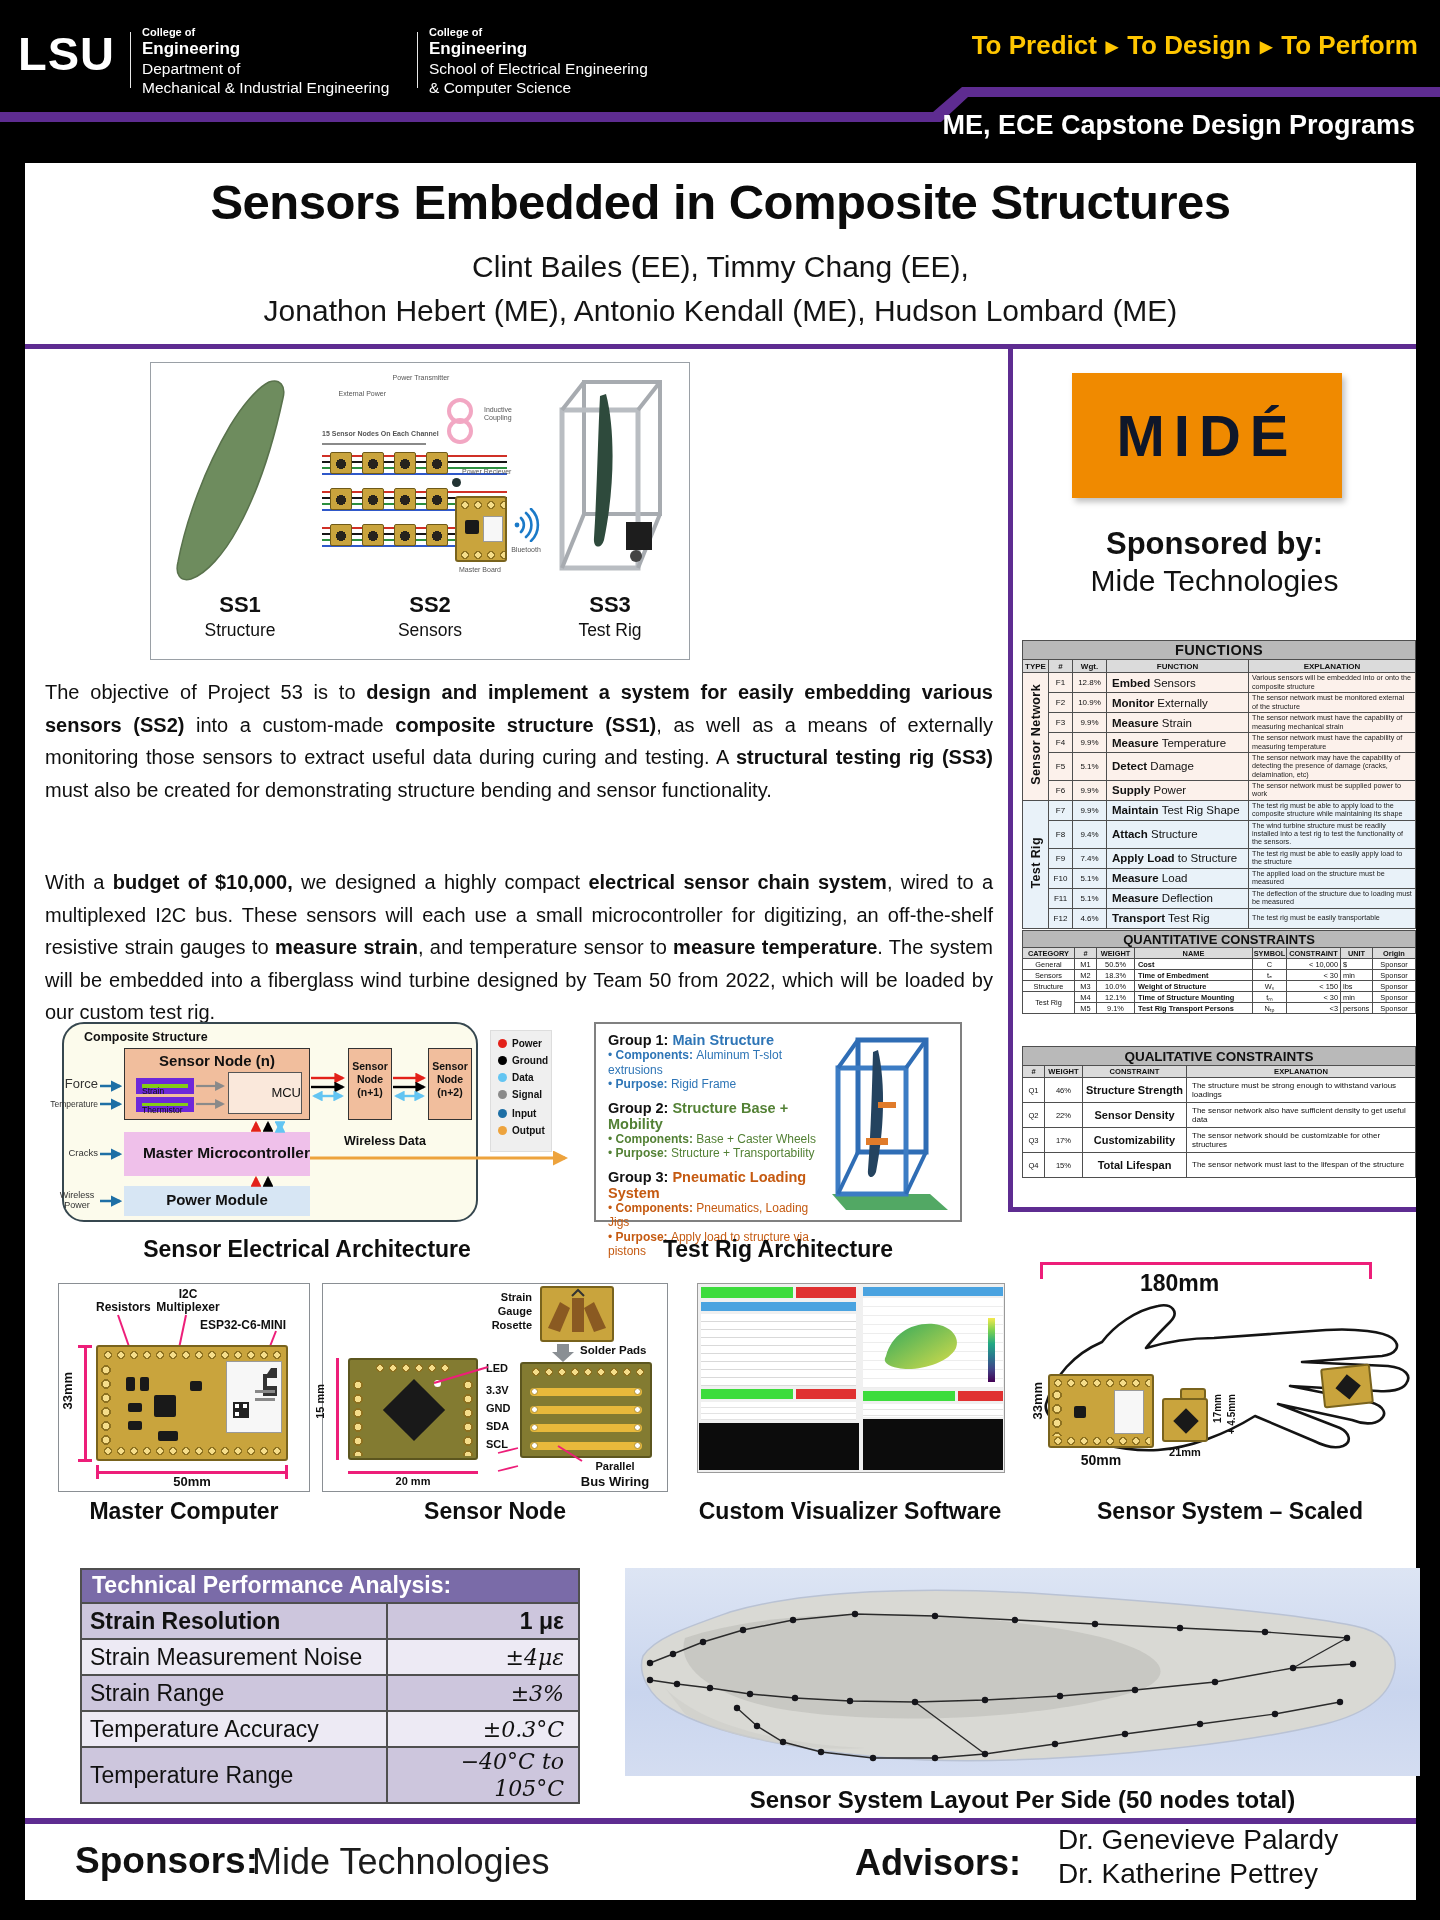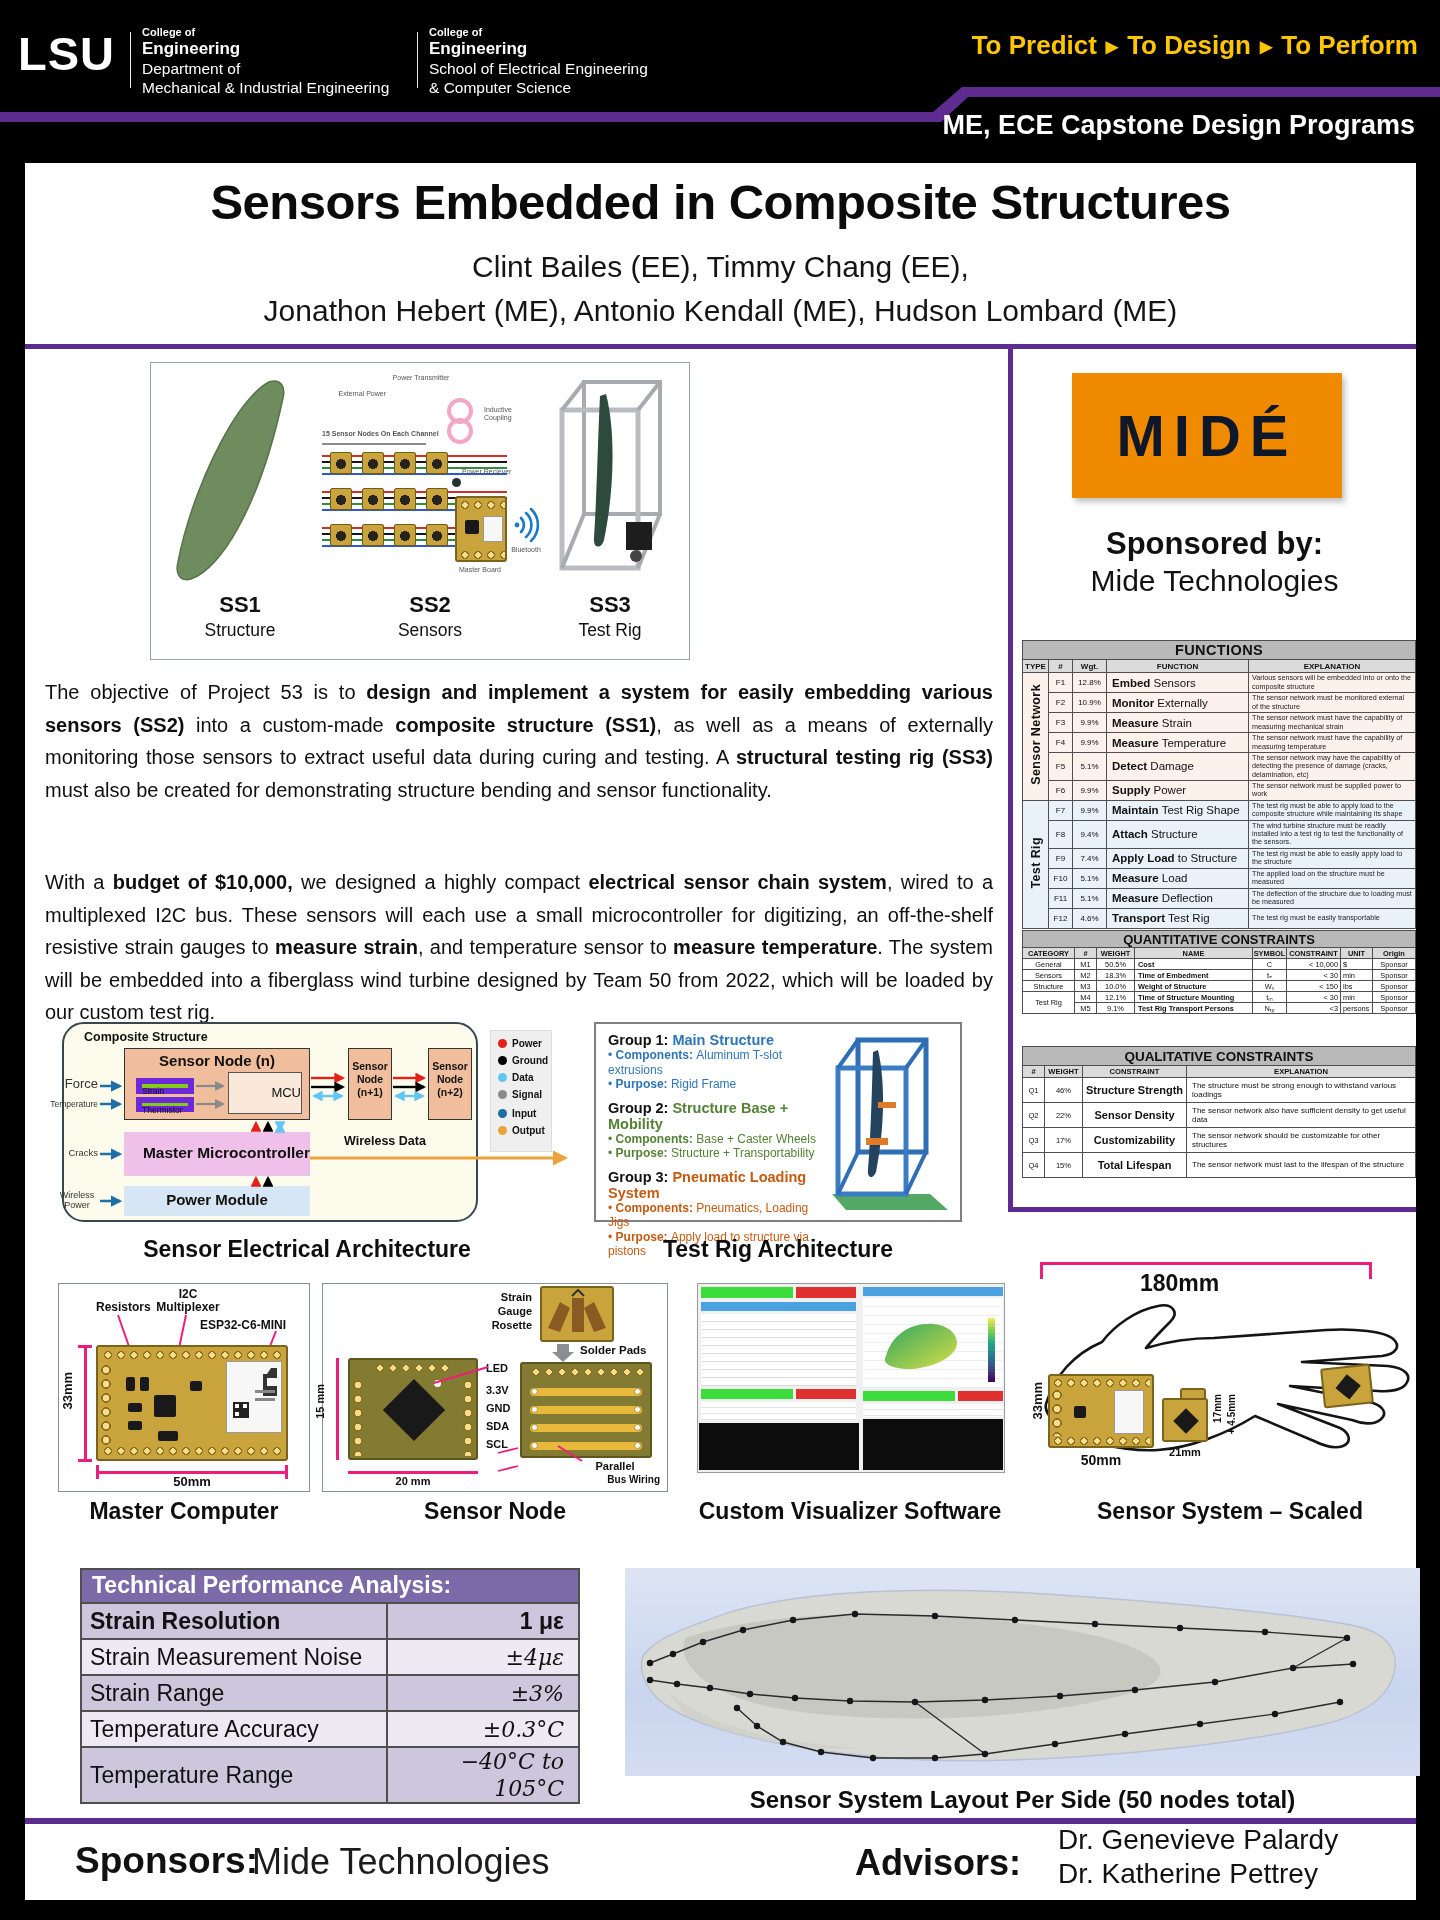--- a/index.html
+++ b/index.html
@@ -420,21 +420,21 @@
     <line x1="166" y1="84" x2="112" y2="100" stroke="#ED1E79" stroke-width="2"></line>
     <line x1="176" y1="170" x2="196" y2="165" stroke="#ED1E79" stroke-width="1.8"></line>
     <line x1="176" y1="188" x2="196" y2="183" stroke="#ED1E79" stroke-width="1.8"></line>
     <line x1="260" y1="178" x2="236" y2="163" stroke="#ED1E79" stroke-width="2"></line>
   </svg>
   <div class="flab" style="left:486px;top:1384px;font-size:11px">3.3V</div>
   <div class="flab" style="left:486px;top:1402px;font-size:11px">GND</div>
   <div class="flab" style="left:486px;top:1420px;font-size:11px">SDA</div>
   <div class="flab" style="left:486px;top:1438px;font-size:11px">SCL</div>
   <div class="flab" style="left:570px;top:1460px;width:90px;text-align:center;font-size:11px">Parallel</div>
-  <div class="flab" style="left:570px;top:1474px;width:90px;text-align:right;font-size:10px">Bus Wiring</div>
+  <div class="flab" style="left:570px;top:1474px;width:90px;text-align:center;font-size:13px">Bus Wiring</div>
   <div class="cap" style="left:322px;top:1498px;width:346px">Sensor Node</div>
 
   <div class="abs" style="left:697px;top:1283px;width:308px;height:190px;background:#f0f0f0;border:1px solid #9a9a9a"></div>
   <div class="vizbar" style="left:701px;top:1287px;width:92px;height:11px;background:#3DDC3D"></div>
   <div class="vizbar" style="left:796px;top:1287px;width:60px;height:11px;background:#E03131"></div>
   <div class="vizbar" style="left:701px;top:1302px;width:155px;height:9px;background:#4AA3E0"></div>
   <div class="vizbar" style="left:701px;top:1314px;width:155px;height:72px;background:repeating-linear-gradient(180deg,#fff 0 7px,#d9d9d9 7px 8px)"></div>
   <div class="vizbar" style="left:701px;top:1389px;width:92px;height:10px;background:#3DDC3D"></div>
   <div class="vizbar" style="left:796px;top:1389px;width:60px;height:10px;background:#E03131"></div>
   <div class="vizbar" style="left:701px;top:1402px;width:155px;height:18px;background:repeating-linear-gradient(180deg,#fff 0 5px,#e3e3e3 5px 6px)"></div>

